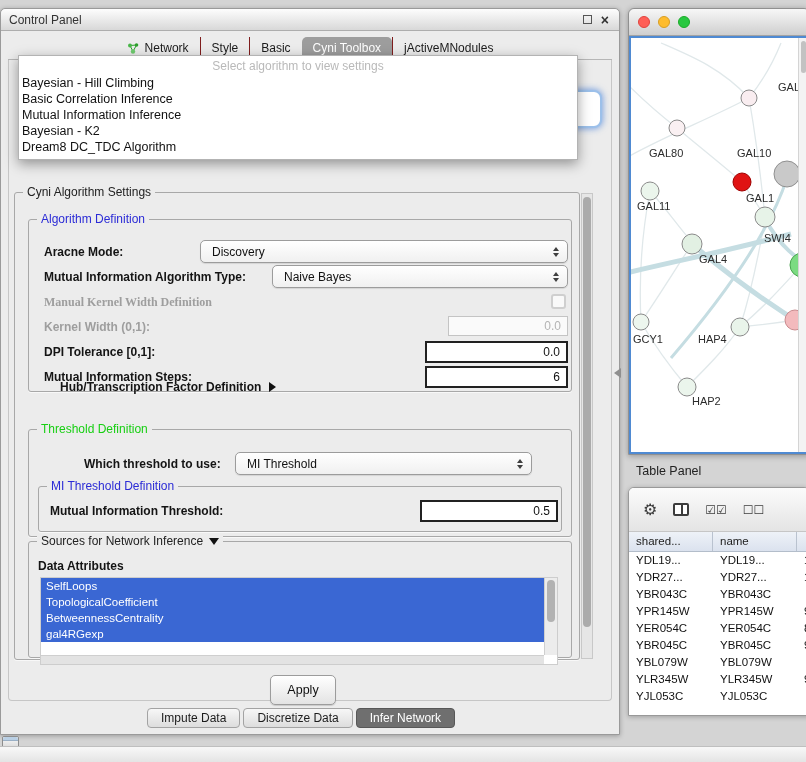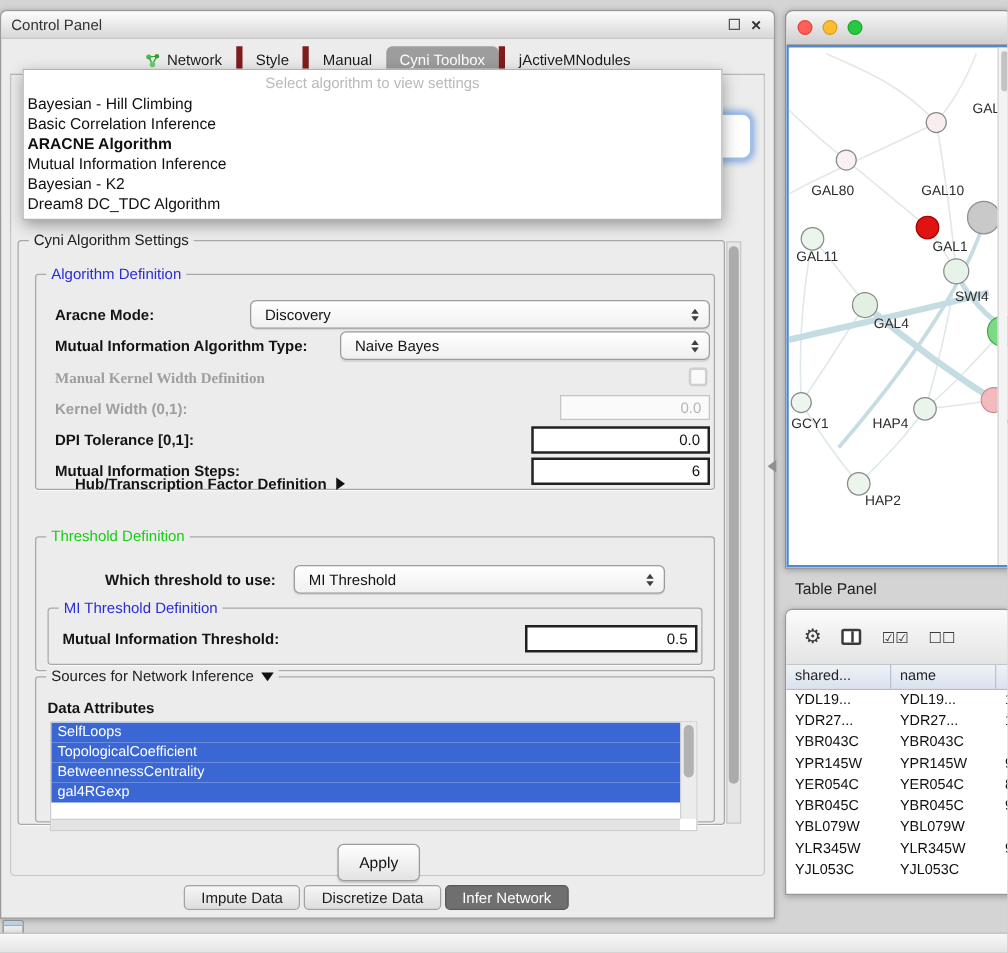--- a/index.html
+++ b/index.html
@@ -9,21 +9,21 @@
 
   .window{position:absolute;background:#ececec;border:1px solid #9a9a9a;border-radius:5px 5px 0 0;box-shadow:0 1px 5px rgba(0,0,0,.28);}
   .titlebar{height:22px;background:linear-gradient(#fdfdfd,#d8d8d8);border-bottom:1px solid #adadad;border-radius:5px 5px 0 0;display:flex;align-items:center;}
   .titlebar .t{font-size:12px;color:#333;padding-left:8px;}
   .winbtns{margin-left:auto;display:flex;align-items:center;gap:9px;padding-right:10px;}
   .sqbtn{width:9px;height:9px;border:1.5px solid #555;}
   .xbtn{font-size:14px;font-weight:bold;color:#333;line-height:12px;cursor:default;}
 
   
   #cp-tabs{position:absolute;left:8px;top:36px;width:604px;height:24px;display:flex;justify-content:center;align-items:flex-end;border-bottom:1px solid #b6b6b6;}
-  .cp-tab{height:22px;display:flex;align-items:center;gap:5px;padding:0 11px;font-size:12px;color:#1c1c1c;border-left:5px solid #7f1d1d;white-space:nowrap;}
+  .cp-tab{height:22px;display:flex;align-items:center;gap:5px;padding:0 11px;font-size:12px;color:#1c1c1c;border-left:1px solid #7f1d1d;white-space:nowrap;}
   .cp-tab:first-child{border-left:none;}
   .cp-tab.active{background:#9d9d9d;color:#fff;border-radius:5px 5px 0 0;border-left:none;}
 
   #cp-content{position:absolute;left:8px;top:60px;width:604px;height:641px;border:1px solid #c6c6c6;border-top:none;border-radius:0 0 4px 4px;}
 
   
   #algo-popup{position:absolute;left:18px;top:55px;width:560px;background:#fff;border:1px solid #b3b3b3;box-shadow:0 4px 12px rgba(0,0,0,.38);z-index:60;padding:2px 0 4px 0;}
   .popup-placeholder{height:17px;line-height:17px;text-align:center;color:#b9b9b9;font-size:12px;}
   .popup-item{height:16px;line-height:16px;font-size:12.5px;color:#111;padding-left:3px;white-space:nowrap;}
   .popup-item.bold{font-weight:bold;}
@@ -127,21 +127,21 @@
         <circle cx="3" cy="3.5" r="2" fill="#49b749"></circle>
         <circle cx="9.5" cy="3" r="1.8" fill="#2da02d"></circle>
         <circle cx="6" cy="9.5" r="2.2" fill="#6ecb6e"></circle>
       </svg>
       <span>Network</span>
     </div>
     <div class="cp-tab">
       <span>Style</span>
     </div>
     <div class="cp-tab">
-      <span>Manual</span>
+      <span>Basic</span>
     </div>
     <div class="cp-tab active">
       <span>Cyni Toolbox</span>
     </div>
     <div class="cp-tab">
       <span>jActiveMNodules</span>
     </div>
   </div>
 
   <div id="cp-content"></div>
@@ -240,21 +240,20 @@
   <div id="bottom-tabs">
     <div class="btab">Impute Data</div>
     <div class="btab">Discretize Data</div>
     <div class="btab active">Infer Network</div>
   </div>
 
   <div id="algo-popup">
     <div class="popup-placeholder">Select algorithm to view settings</div>
     <div class="popup-item">Bayesian - Hill Climbing</div>
     <div class="popup-item">Basic Correlation Inference</div>
-    <div class="popup-item bold">ARACNE Algorithm</div>
     <div class="popup-item">Mutual Information Inference</div>
     <div class="popup-item">Bayesian - K2</div>
     <div class="popup-item">Dream8 DC_TDC Algorithm</div>
   </div>
 
   <div id="net-window">
     <div id="net-titlebar">
       <span class="tl red"></span>
       <span class="tl yellow"></span>
       <span class="tl green"></span>

